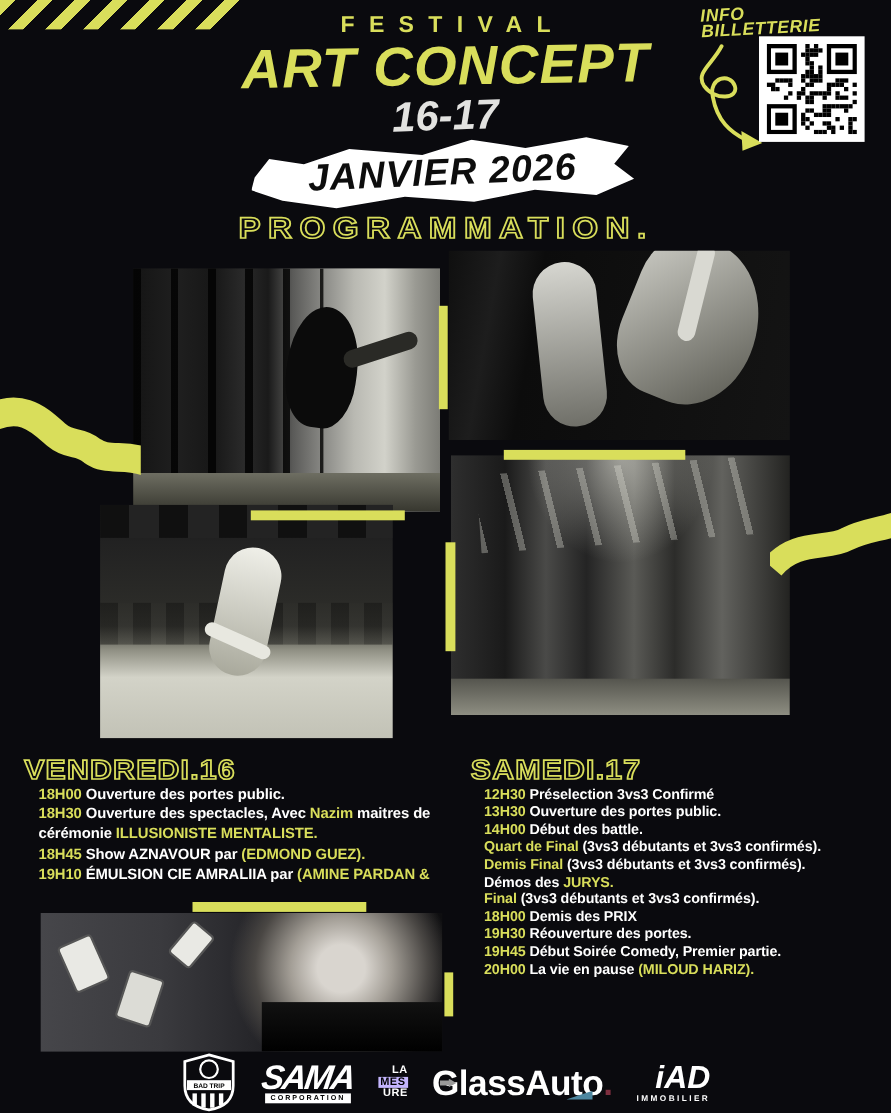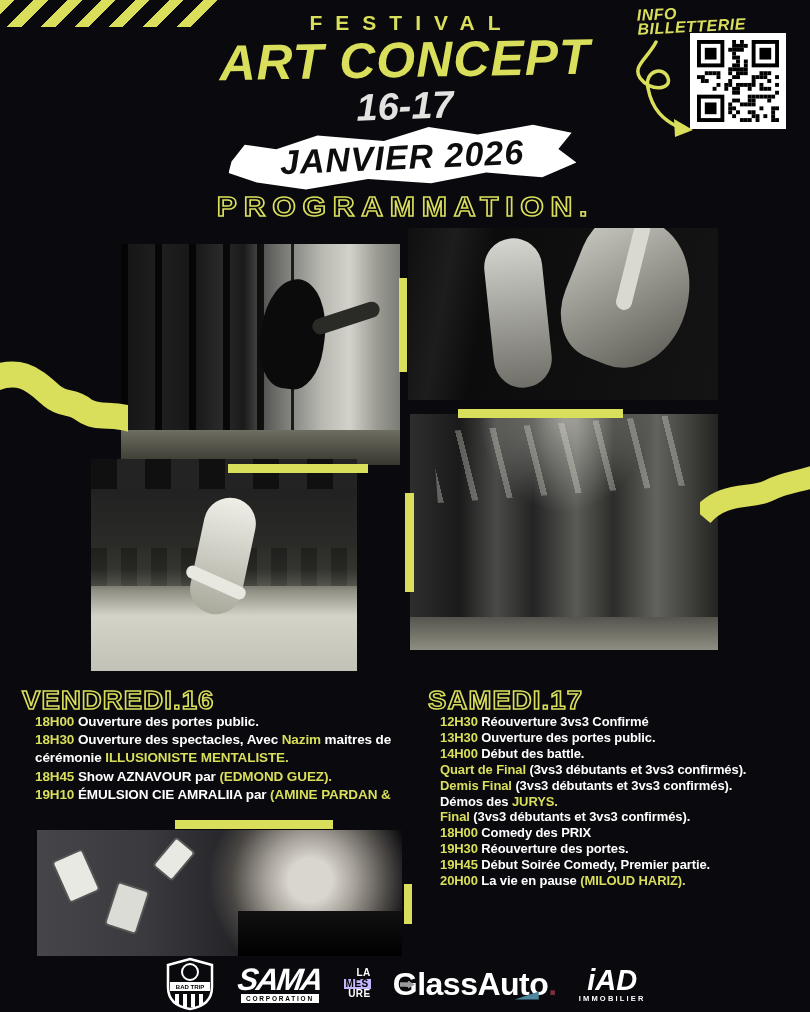--- a/index.html
+++ b/index.html
@@ -108,21 +108,21 @@
   .sama-sub{background:#fff;color:#000;font-size:6.5px;font-weight:700;letter-spacing:1.8px;padding:1px 5px;margin-top:-1px;}
   .lamesure{display:flex;flex-direction:column;align-items:flex-end;font-weight:800;font-size:10px;line-height:10.5px;letter-spacing:.5px;}
   .lm-row{color:#fff;}
   .lm-row.inv{background:#c4b5fd;color:#000;padding:0 2px;}
   .glassauto{position:relative;display:flex;align-items:baseline;color:#fff;font-size:32px;font-weight:800;letter-spacing:-.5px;}
   .ga-arrow{position:absolute;left:7px;top:15px;width:15px;height:8px;background:#9a9a9a;
     clip-path:polygon(0 22%,55% 22%,55% 0,100% 50%,55% 100%,55% 78%,0 78%);}
   .ga-swoosh{position:absolute;left:122px;top:26px;width:24px;height:8px;background:#4e87a0;
     clip-path:polygon(0 100%,100% 0,100% 100%);}
   .ga-dot{color:#7d2e3e;}
-  .iad{display:flex;flex-direction:column;align-items:center;color:#fff;}
+  .iad{display:flex;flex-direction:column;align-items:flex-end;color:#fff;}
   .iad-name{font-size:29px;font-weight:700;font-style:italic;line-height:28px;}
   .iad-sub{font-size:7.5px;font-weight:700;letter-spacing:2.2px;margin-top:0;}
 </style>
 </head>
 <body>
 
 <div class="poster">
 
   <div class="stripes-tl"></div>
 
@@ -320,28 +320,28 @@
       <div class="sched-line"><span class="y">18H30 </span><span class="w">Ouverture des spectacles, Avec </span><span class="y">Nazim</span><span class="w"> maitres de</span></div>
       <div class="sched-line"><span class="w">cérémonie </span><span class="y">ILLUSIONISTE MENTALISTE.</span></div>
       <div class="sched-line"><span class="y">18H45 </span><span class="w">Show AZNAVOUR par </span><span class="y">(EDMOND GUEZ).</span></div>
       <div class="sched-line"><span class="y">19H10 </span><span class="w">ÉMULSION CIE AMRALIIA par </span><span class="y">(AMINE PARDAN &amp;</span></div>
     </div>
 
   <div id="saturday-title" class="day-title">
     <span class="outline-text">SAMEDI.17</span>
   </div>
   <div id="saturday-lines" class="sched-lines">
-      <div class="sched-line"><span class="y">12H30 </span><span class="w">Réouverture 3vs3 Confirmé</span></div>
+      <div class="sched-line"><span class="y">12H30 </span><span class="w">Préselection 3vs3 Confirmé</span></div>
       <div class="sched-line"><span class="y">13H30 </span><span class="w">Ouverture des portes public.</span></div>
       <div class="sched-line"><span class="y">14H00 </span><span class="w">Début des battle.</span></div>
       <div class="sched-line"><span class="y">Quart de Final </span><span class="w">(3vs3 débutants et 3vs3 confirmés).</span></div>
       <div class="sched-line"><span class="y">Demis Final </span><span class="w">(3vs3 débutants et 3vs3 confirmés).</span></div>
       <div class="sched-line"><span class="w">Démos des </span><span class="y">JURYS.</span></div>
       <div class="sched-line"><span class="y">Final </span><span class="w">(3vs3 débutants et 3vs3 confirmés).</span></div>
-      <div class="sched-line"><span class="y">18H00 </span><span class="w">Comedy des PRIX</span></div>
+      <div class="sched-line"><span class="y">18H00 </span><span class="w">Demis des PRIX</span></div>
       <div class="sched-line"><span class="y">19H30 </span><span class="w">Réouverture des portes.</span></div>
       <div class="sched-line"><span class="y">19H45  </span><span class="w">Début Soirée Comedy, Premier partie.</span></div>
       <div class="sched-line"><span class="y">20H00 </span><span class="w">La vie en pause </span><span class="y">(MILOUD HARIZ).</span></div>
     </div>
 
   <div class="sponsors">
     <div class="badtrip">
       <svg width="52" height="54" viewBox="0 0 52 54">
         <path d="M26 2 L48 8 V30 C48 44 38 50 26 52 C14 50 4 44 4 30 V8 Z" fill="none" stroke="#fff" stroke-width="2.5"></path>
         <circle cx="26" cy="15" r="8" fill="none" stroke="#fff" stroke-width="2"></circle>

